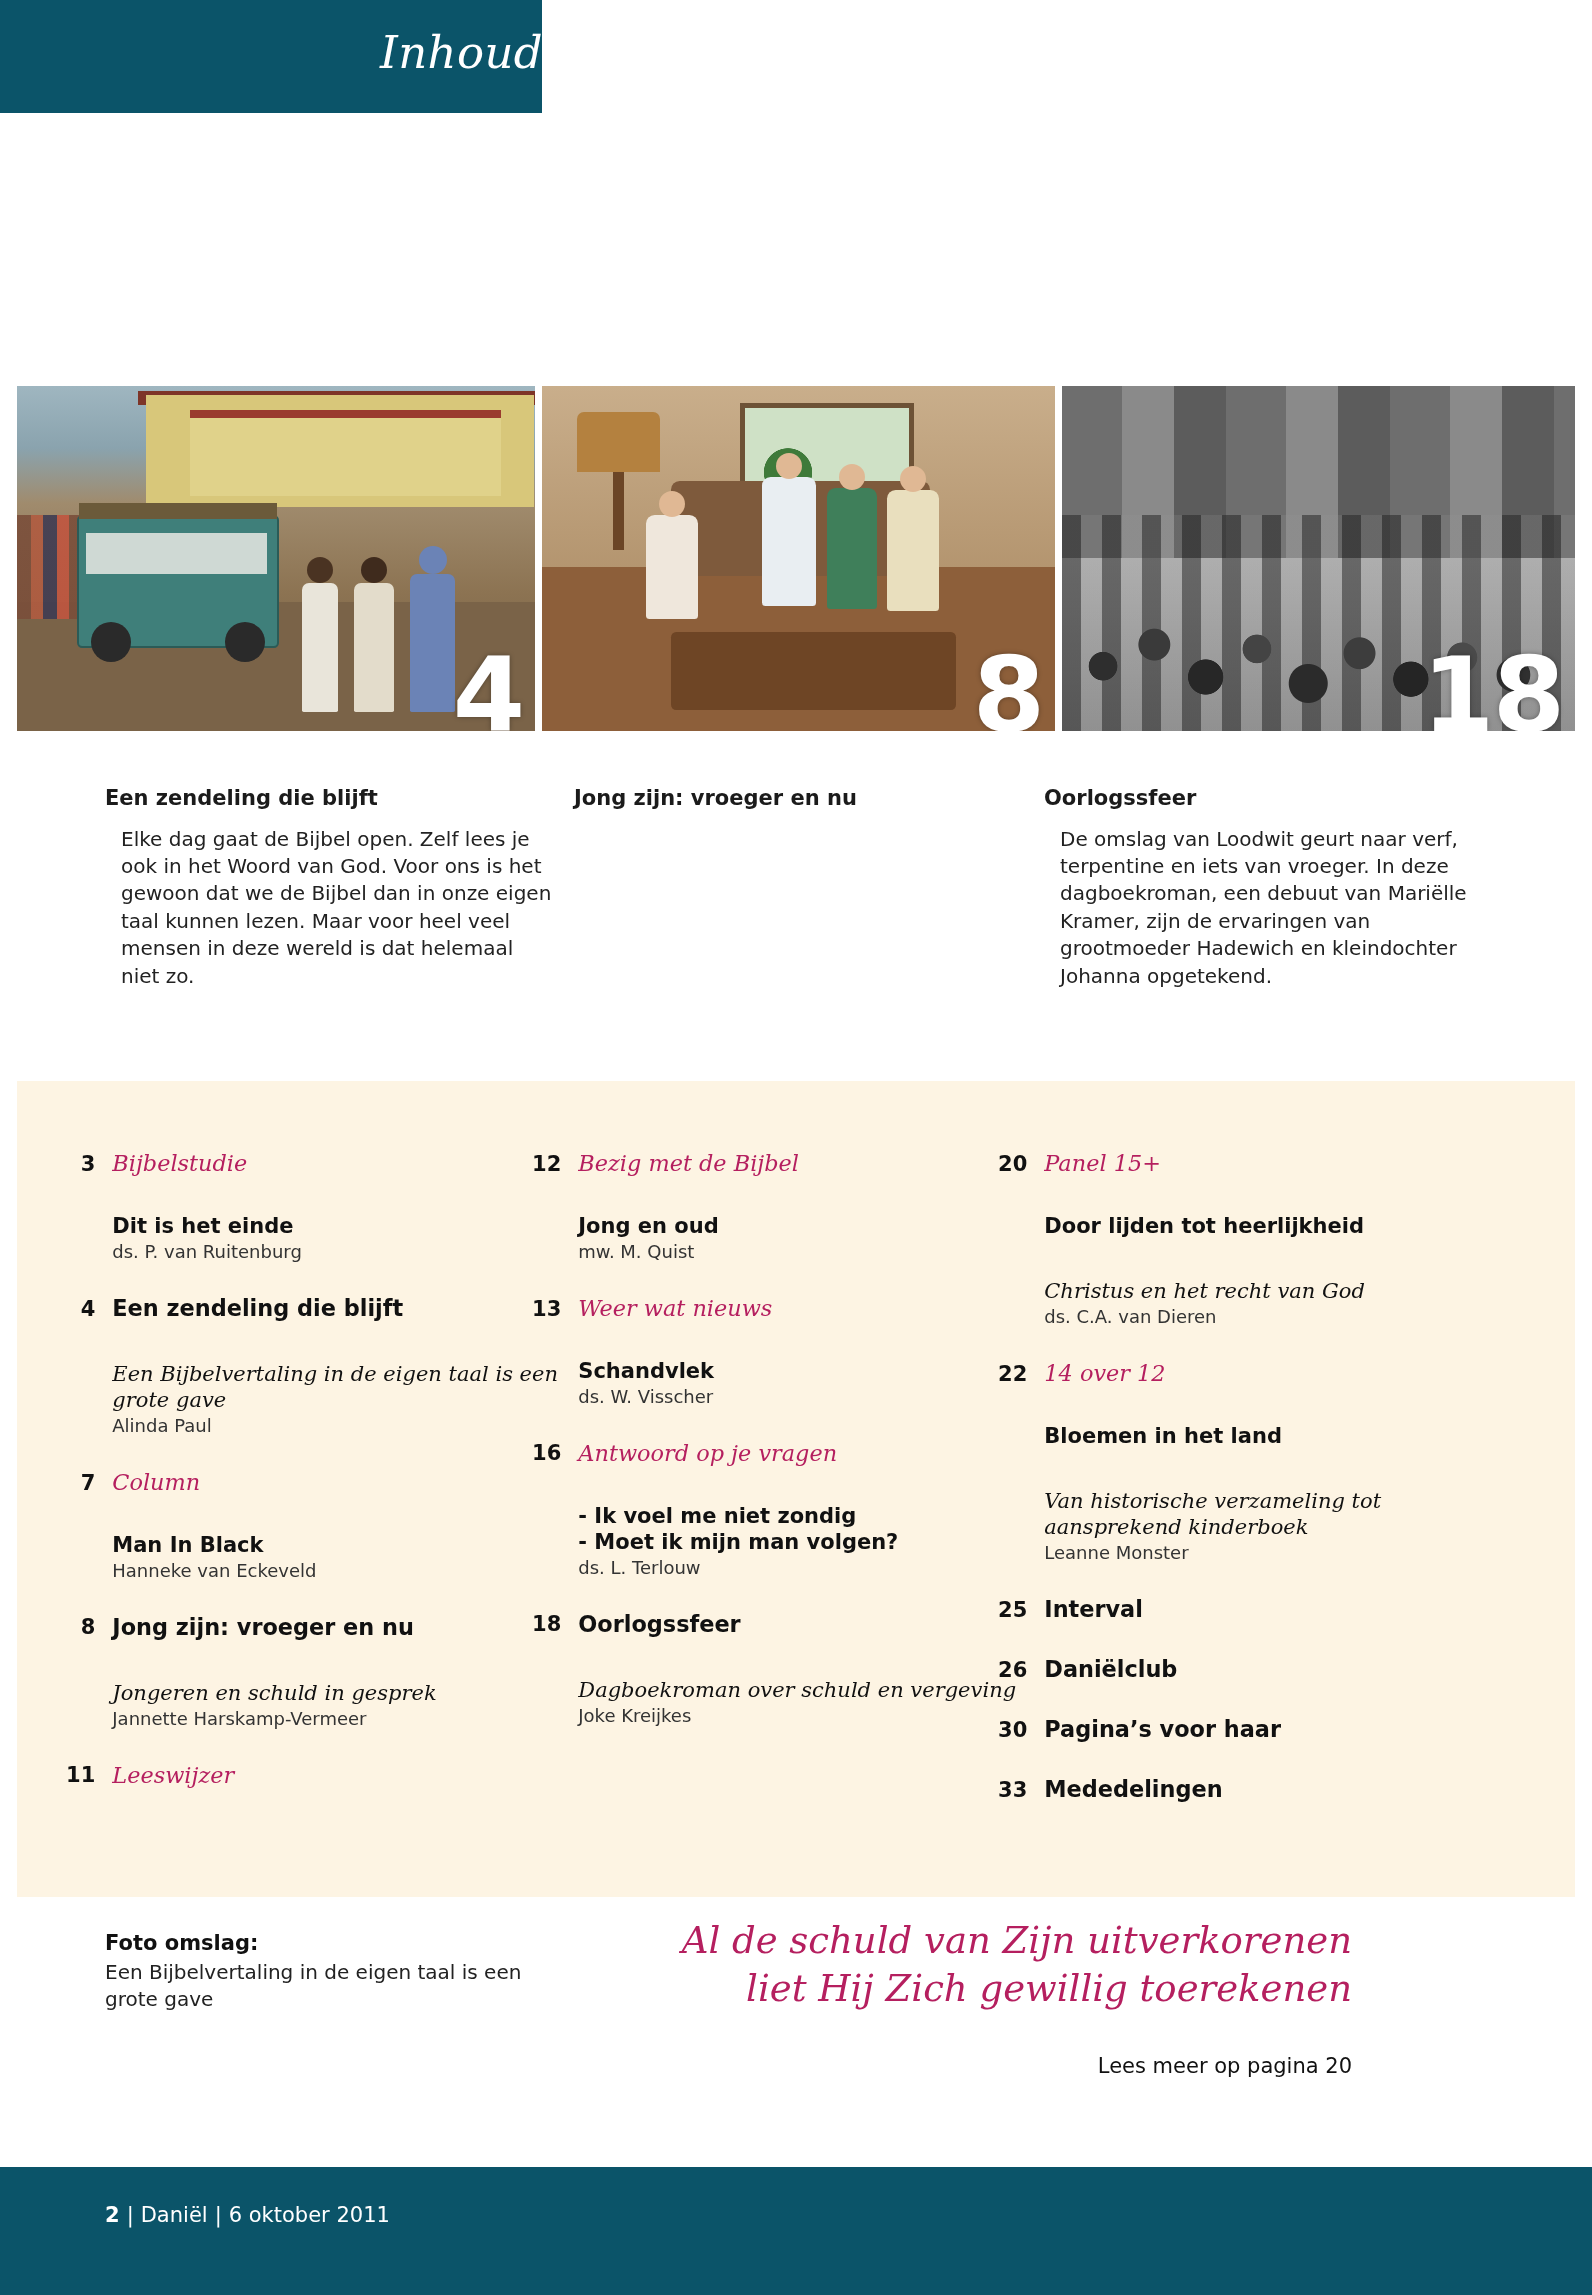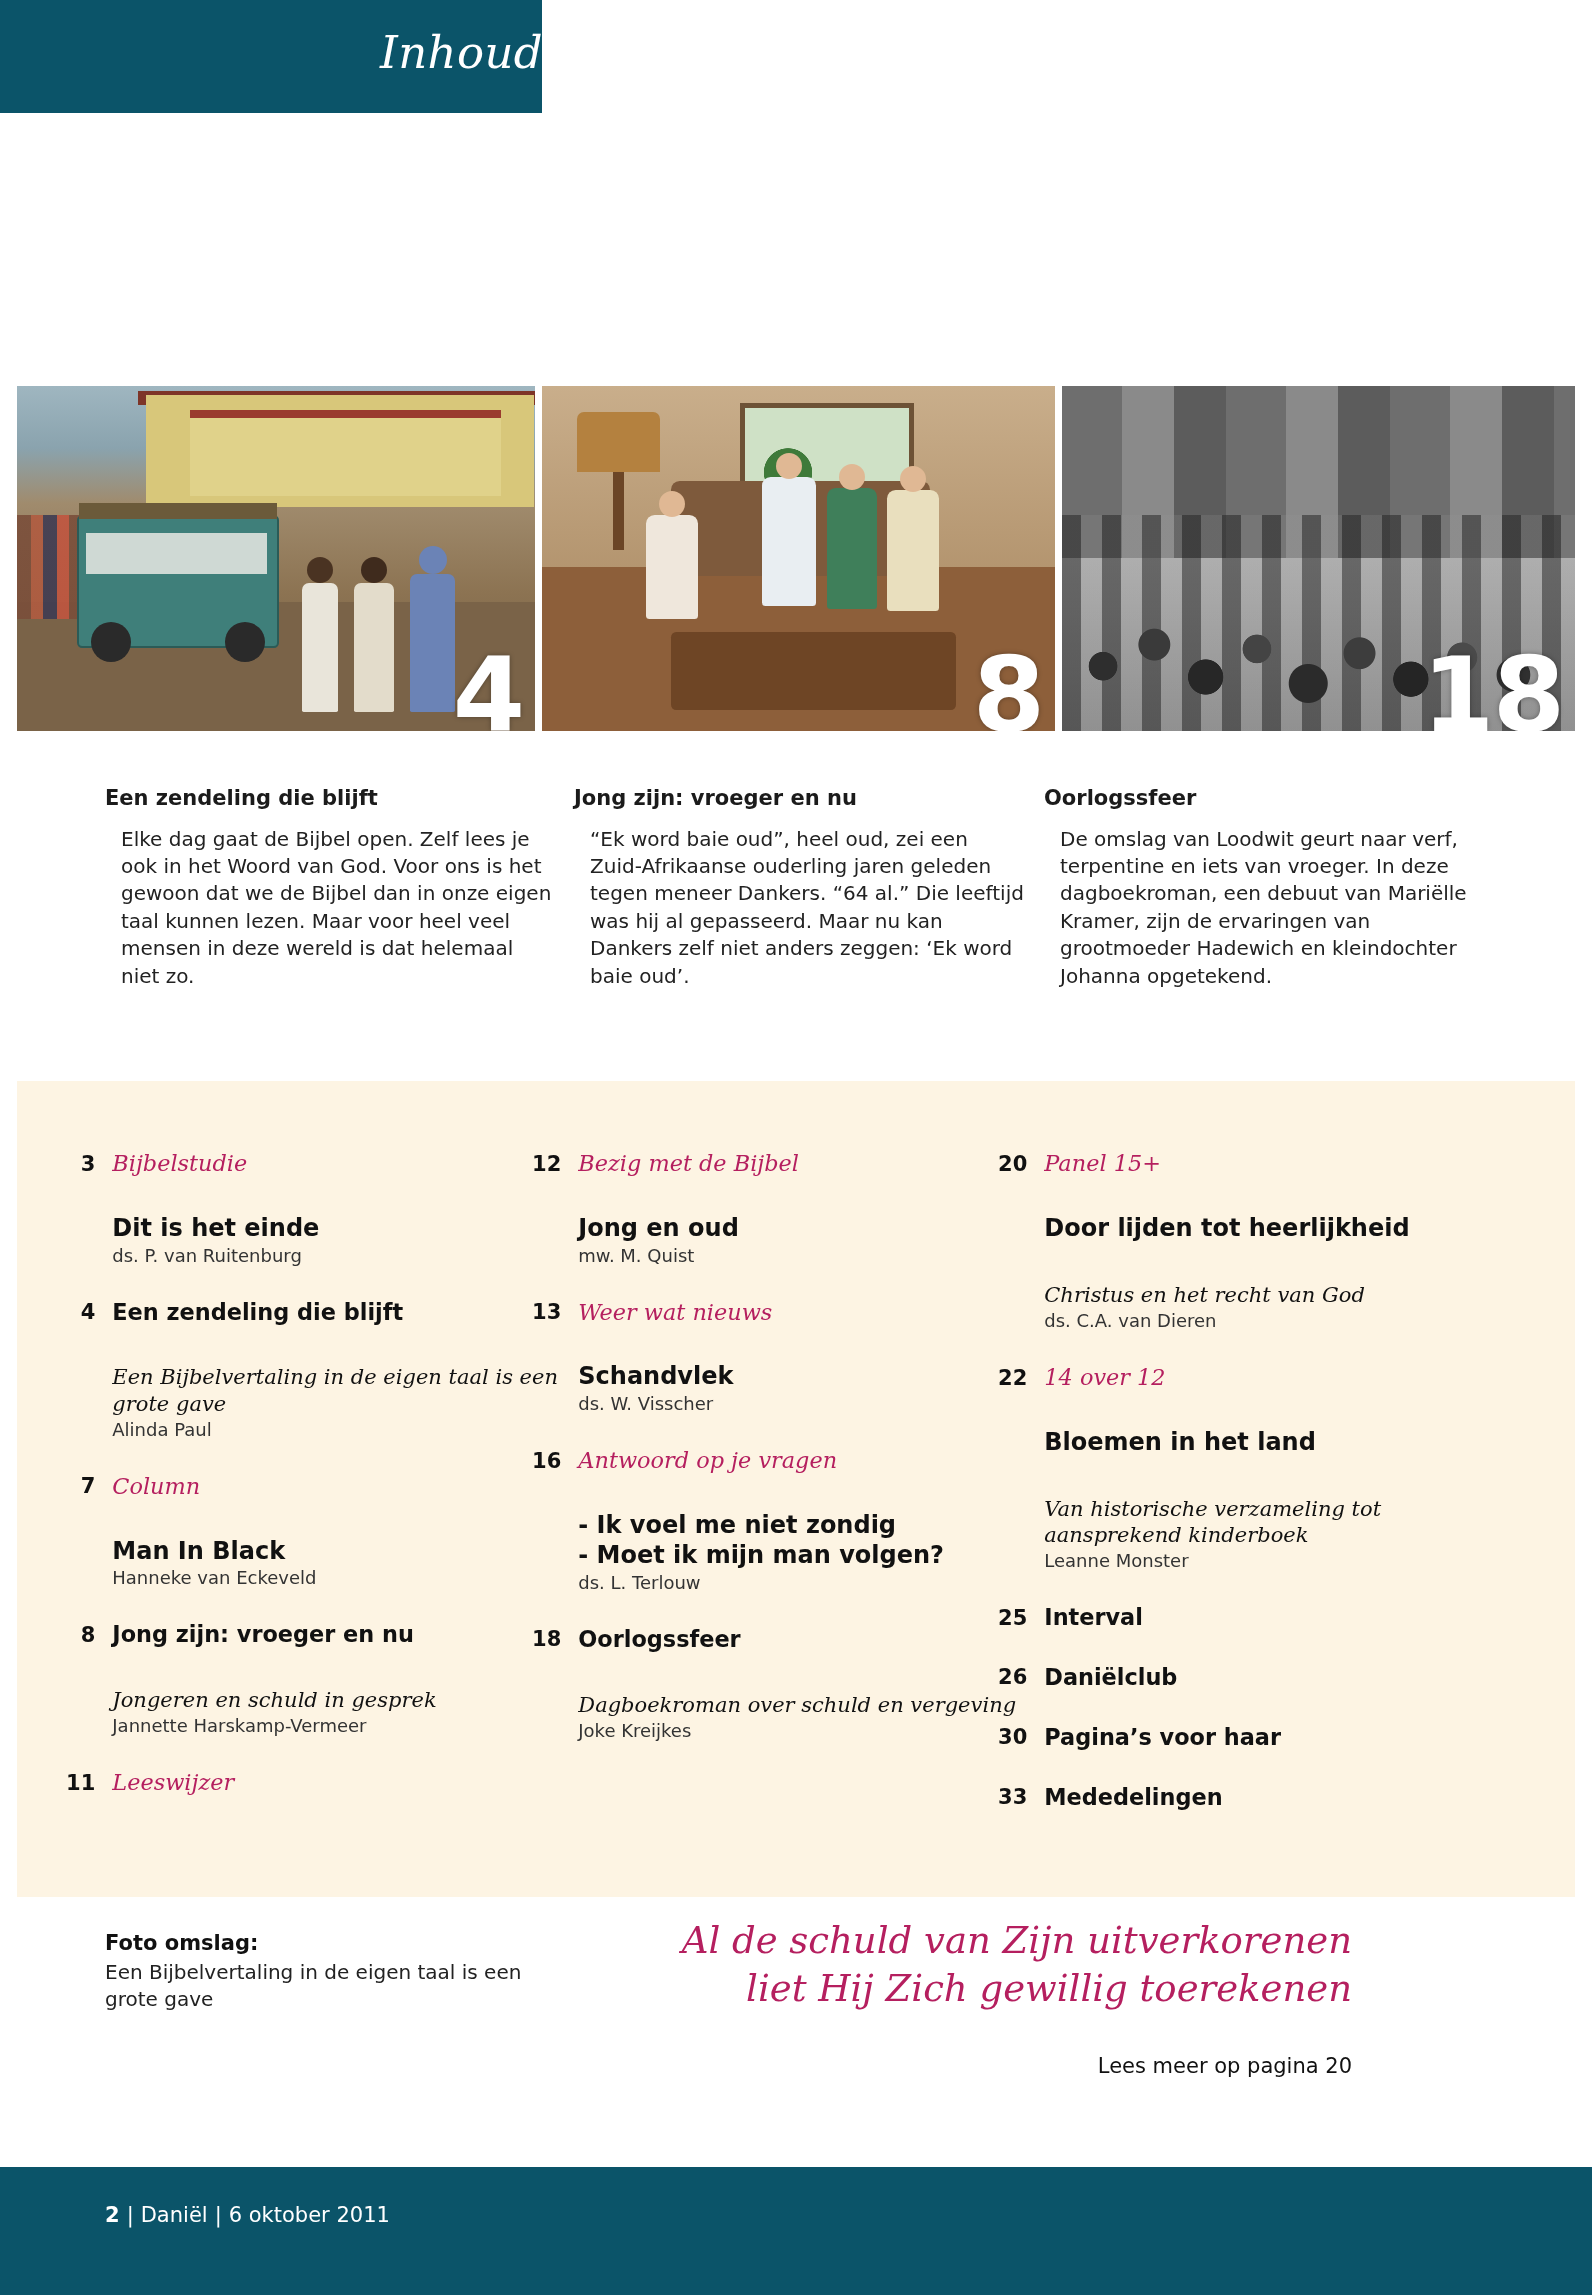--- a/index.html
+++ b/index.html
@@ -149,21 +149,21 @@
     line-height:1.2;
     margin-bottom:1.7px;
   }
   .toc-entry .title.plain{
     font-family:"DejaVu Sans", sans-serif;
     font-style:normal;
     font-weight:bold;
     color:#111;
   }
   .toc-entry .sub{
-    font-size:24px;font-weight:bold;color:#111;line-height:1.25;margin-top:36px;
+    font-size:21px;font-weight:bold;color:#111;line-height:1.25;margin-top:36px;
   }
   .toc-entry .ital{
     font-family:"DejaVu Serif", serif;
     font-style:italic;
     font-size:21px;
     color:#111;
     line-height:1.25;
     margin-top:39px;
   }
   .toc-entry .author{
@@ -252,21 +252,20 @@
 
 </div>
 
 <div class="blurbs">
   <div class="blurb b1">
     <h3>Een zendeling die blijft</h3>
     <p>Elke dag gaat de Bijbel open. Zelf lees je ook in het Woord van God. Voor ons is het gewoon dat we de Bijbel dan in onze eigen taal kunnen lezen. Maar voor heel veel mensen in deze wereld is dat helemaal niet zo.</p>
   </div>
   <div class="blurb b2">
     <h3>Jong zijn: vroeger en nu</h3>
-    <p>“Ek word baie oud”, heel oud, zei een Zuid-Afrikaanse ouderling jaren geleden tegen meneer Dankers. “64 al.” Die leeftijd was hij al gepasseerd. Maar nu kan Dankers zelf niet anders zeggen: ‘Ek word baie oud’.</p>
   </div>
   <div class="blurb b3">
     <h3>Oorlogssfeer</h3>
     <p>De omslag van Loodwit geurt naar verf, terpentine en iets van vroeger. In deze dagboekroman, een debuut van Mariëlle Kramer, zijn de ervaringen van grootmoeder Hadewich en kleindochter Johanna opgetekend.</p>
   </div>
 </div>
 
 <div class="toc-panel">
 
   <div class="toc-col c1">

